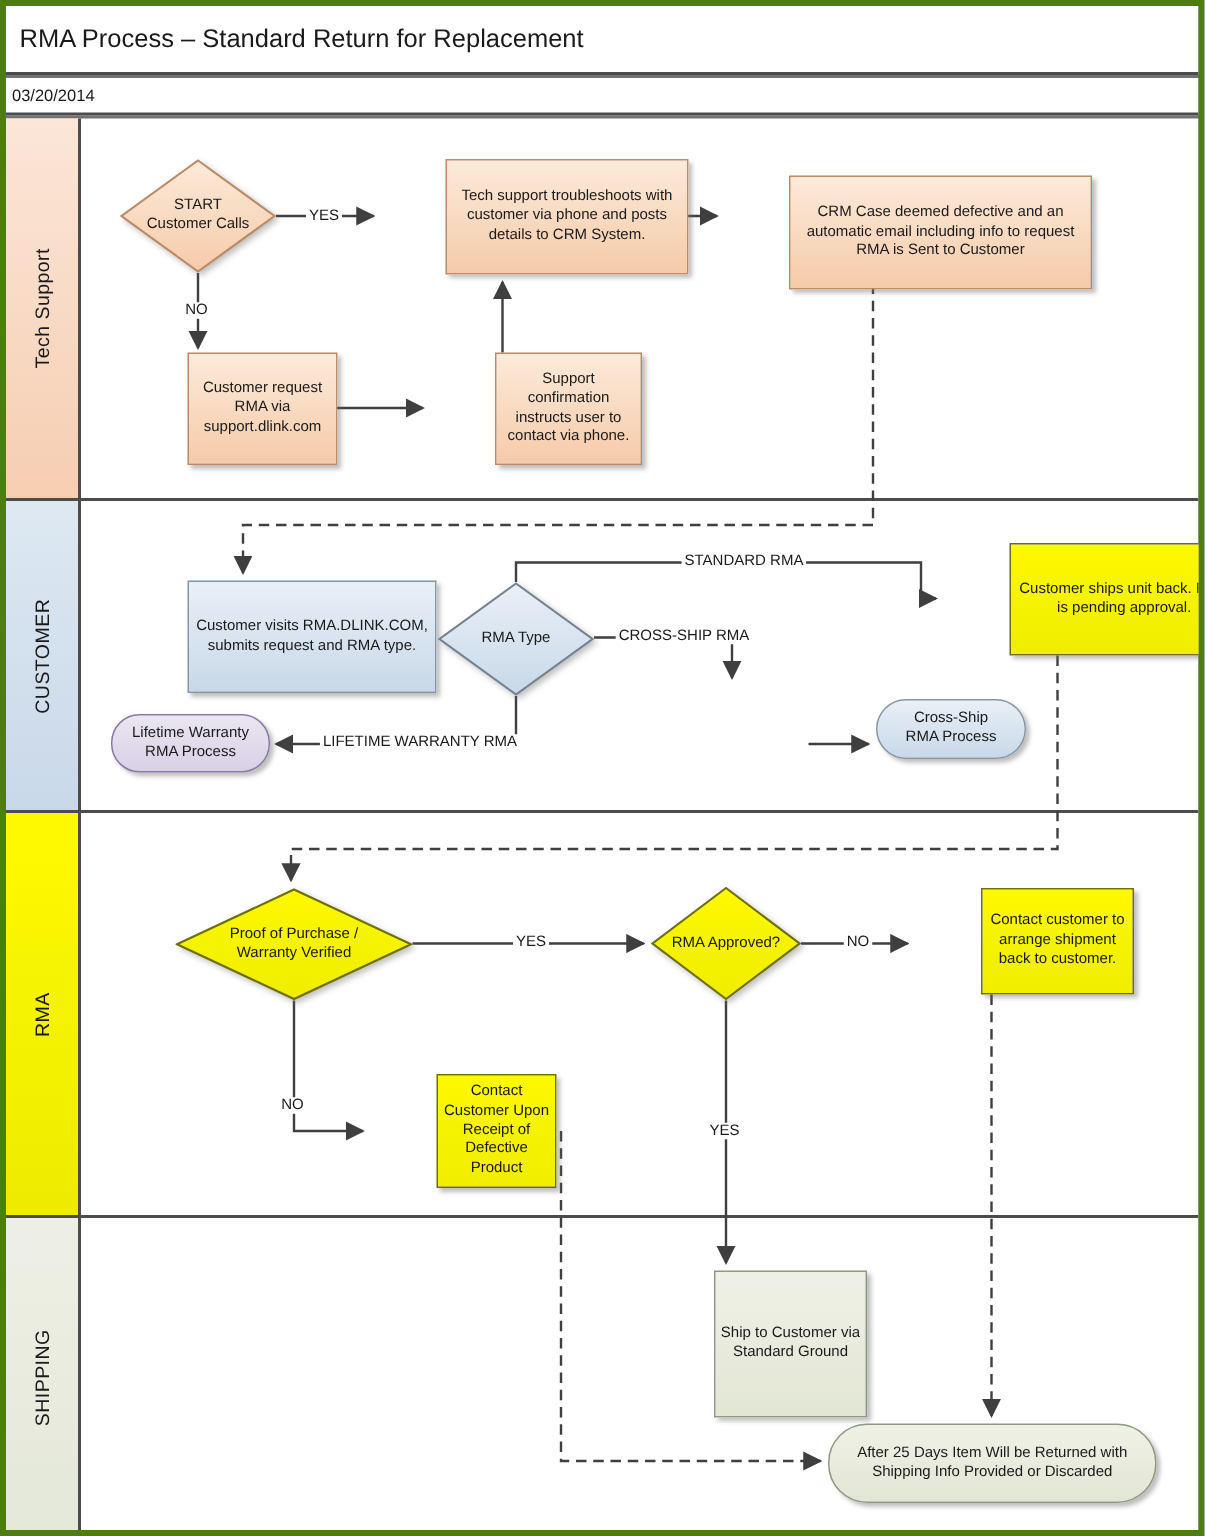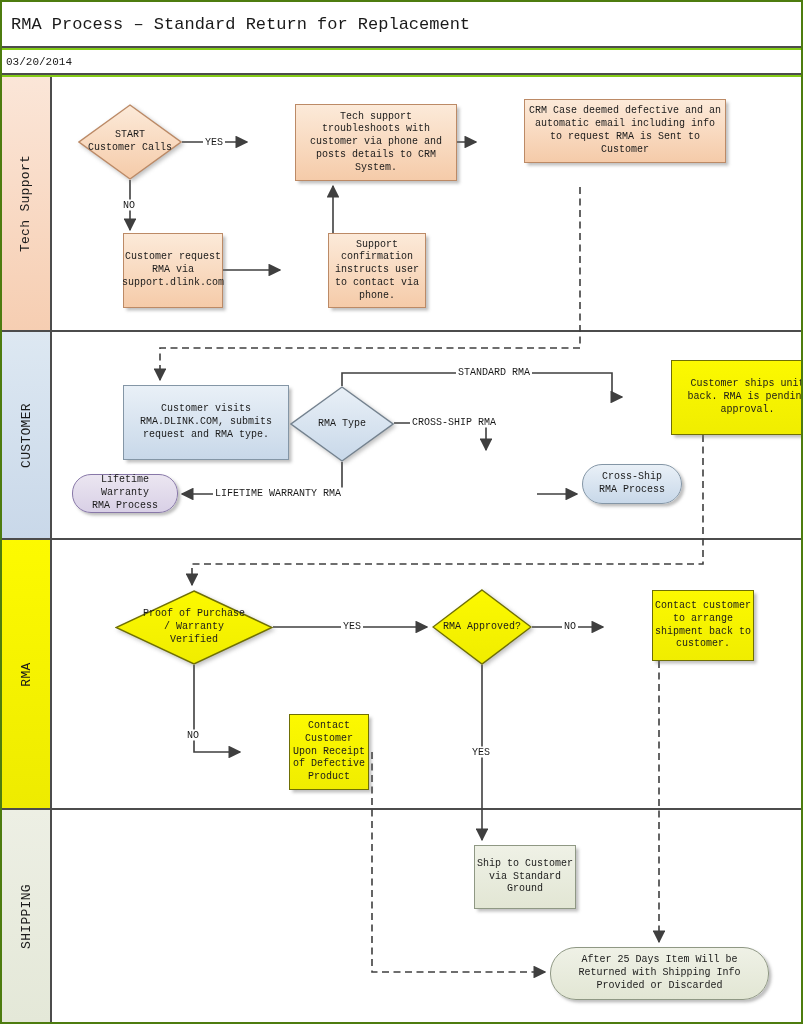--- a/index.html
+++ b/index.html
@@ -1,22 +1,22 @@
 <!DOCTYPE html>
 <html><head>
 <meta charset="utf-8">
 <style>
   html,body{margin:0;padding:0;background:#ffffff;}
   .page{
     position:relative;
     width:803px;height:1024px;
-    border:2px solid #4d7c0f;
+    border:4px solid #4d7c0f;
     box-sizing:border-box;
-    background:#84cc16;
-    font-family:Liberation Mono, monospace;
+    background:#737373;
+    font-family:Liberation Sans, sans-serif;
     color:#1a1a1a;
     overflow:hidden;
   }
   
   .row-title{position:absolute;left:0;right:0;top:0;height:46px;background:#fff;
     border-bottom:2px solid #4c4c4c;display:flex;align-items:center;padding-left:9px;box-sizing:border-box;
     font-size:17px;}
   .row-date{position:absolute;left:0;right:0;top:48px;height:25px;background:#fff;
     border-bottom:2px solid #4c4c4c;display:flex;align-items:center;padding-left:4px;box-sizing:border-box;
     font-size:11px;}
@@ -131,21 +131,21 @@
   <div class="node diamond" style="left:76px;top:102px;width:104px;height:76px">
     <svg viewBox="0 0 104 76" preserveAspectRatio="none">
       <polygon points="52,1 103,38 52,75 1,38" fill="url(#gPeach)" stroke="#bc8a66" stroke-width="1.4"></polygon>
       </svg>
     <div class="node-text">START
 Customer Calls</div>
   </div>
   <div class="node box peach" style="left:249px;top:102px;width:162px;height:77px">
     <div class="node-text">Tech support troubleshoots with customer via phone and posts details to CRM System.</div>
   </div>
-  <div class="node box peach" style="left:478px;top:97px;width:202px;height:64px">
+  <div class="node box peach" style="left:478px;top:113px;width:202px;height:76px">
     <div class="node-text">CRM Case deemed defective and an automatic email including info to request RMA is  Sent to Customer</div>
   </div>
   <div class="node box peach" style="left:77px;top:231px;width:100px;height:75px">
     <div class="node-text">Customer request RMA via support.dlink.com</div>
   </div>
   <div class="node box peach" style="left:282px;top:231px;width:98px;height:75px">
     <div class="node-text">Support confirmation instructs user to contact via phone.</div>
   </div>
 
   <div class="node box blue" style="left:77px;top:383px;width:166px;height:75px">
@@ -181,21 +181,21 @@
       </svg>
     <div class="node-text">RMA Approved?</div>
   </div>
   <div class="node box yellow" style="left:606px;top:588px;width:102px;height:71px">
     <div class="node-text">Contact customer to arrange shipment back to customer.</div>
   </div>
   <div class="node box yellow" style="left:243px;top:712px;width:80px;height:76px">
     <div class="node-text">Contact Customer Upon Receipt of Defective Product</div>
   </div>
 
-  <div class="node box green" style="left:428px;top:843px;width:102px;height:64px">
+  <div class="node box green" style="left:428px;top:843px;width:102px;height:98px">
     <div class="node-text">Ship to Customer via Standard Ground</div>
   </div>
   <div class="node green stadium" style="left:548px;top:945px;width:219px;height:53px;border:1.4px solid #8f9884;border-radius:26px;padding:2px 12px">
     <div class="node-text">After 25 Days Item Will be Returned with Shipping Info Provided or Discarded</div>
   </div>
 
   <span class="edge-label" style="left:212px;top:140px">YES</span>
   <span class="edge-label" style="left:127px;top:203px">NO</span>
   <span class="edge-label" style="left:492px;top:370px">STANDARD RMA</span>
   <span class="edge-label" style="left:452px;top:420px">CROSS-SHIP RMA</span>

